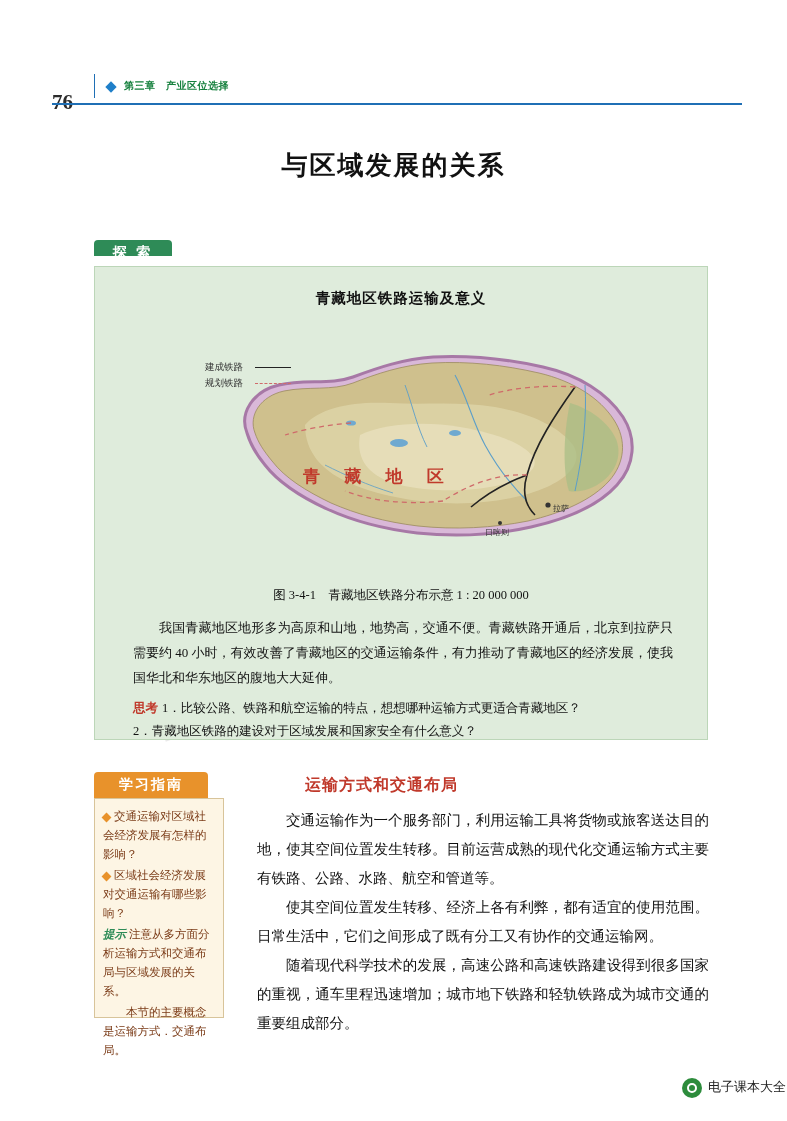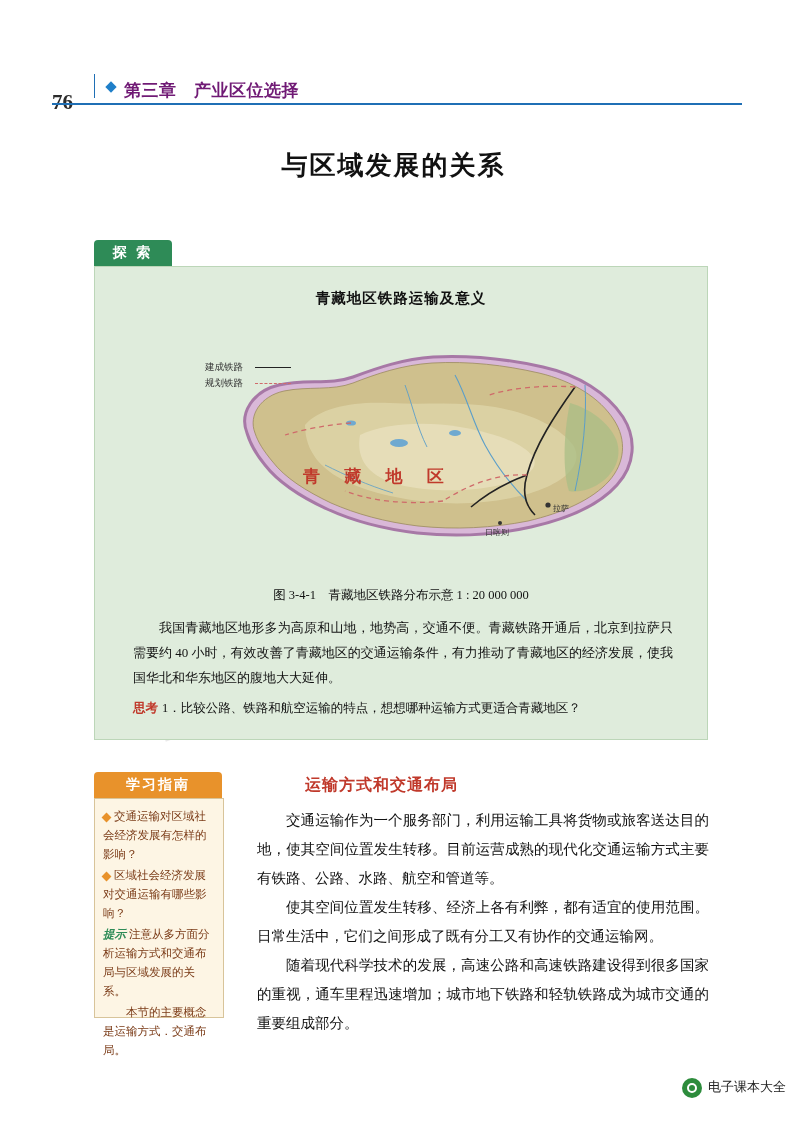--- a/index.html
+++ b/index.html
@@ -47,23 +47,23 @@
     top: 9px;
     width: 8px;
     height: 8px;
     background: #1f7fc9;
     transform: rotate(45deg);
   }
   .header-chapter {
     position: absolute;
     left: 72px;
     top: 5px;
-    font-size: 17px;
-    font-weight: bold;
-    color: #701a75;
+    font-size: 10px;
+    font-weight: bold;
+    color: #15803d;
     letter-spacing: 0.5px;
     white-space: nowrap;
   }
   .header-rule {
     position: absolute;
     left: 0px;
     top: 29px;
     width: 690px;
     height: 2px;
     background: #1f6fb5;
@@ -84,21 +84,21 @@
     color: #111;
     line-height: 36px;
   }
 
   
   .explore-tab {
     position: absolute;
     top: 240px;
     left: 94px;
     width: 78px;
-    height: 26px;
+    height: 16px;
     background: #2e8b57;
     border-radius: 4px 4px 0 0;
     color: #fff;
     font-size: 14px;
     font-weight: bold;
     letter-spacing: 3px;
     text-align: center;
     line-height: 26px;
   }
   .explore-box {
@@ -200,21 +200,21 @@
     margin-right: 4px;
   }
   .think-item { padding-left: 40px; }
   .think-item.first { padding-left: 0; text-indent: 0; }
 
   
   .guide-tab {
     position: absolute;
     top: 772px;
     left: 94px;
-    width: 128px;
+    width: 114px;
     height: 26px;
     background: #e8922b;
     border-radius: 4px 4px 0 0;
     color: #fff;
     font-size: 14px;
     font-weight: bold;
     letter-spacing: 2px;
     text-align: center;
     line-height: 26px;
   }
@@ -404,20 +404,21 @@
     <div class="map-city" style="left:330px; top:212px;">日喀则</div>
   </div>
 
   <div class="fig-caption">图 3-4-1　青藏地区铁路分布示意 1 : 20 000 000</div>
 
   <div class="explore-para">我国青藏地区地形多为高原和山地，地势高，交通不便。青藏铁路开通后，北京到拉萨只需要约 40 小时，有效改善了青藏地区的交通运输条件，有力推动了青藏地区的经济发展，使我国华北和华东地区的腹地大大延伸。</div>
 
   <div class="think-block">
     <span class="think-label">思考</span>
     <div class="think-item first">1．比较公路、铁路和航空运输的特点，想想哪种运输方式更适合青藏地区？</div>
+    <div class="think-item" style="padding-left:0">2．青藏地区铁路的建设对于区域发展和国家安全有什么意义？</div>
   </div>
 </div>
 
 <div class="guide-tab">学习指南</div>
 <div class="guide-box">
   <div class="guide-item">
     <span class="guide-diamond"></span><span>交通运输对区域社会经济发展有怎样的影响？</span>
   </div>
   <div class="guide-item">
     <span class="guide-diamond"></span><span>区域社会经济发展对交通运输有哪些影响？</span>

